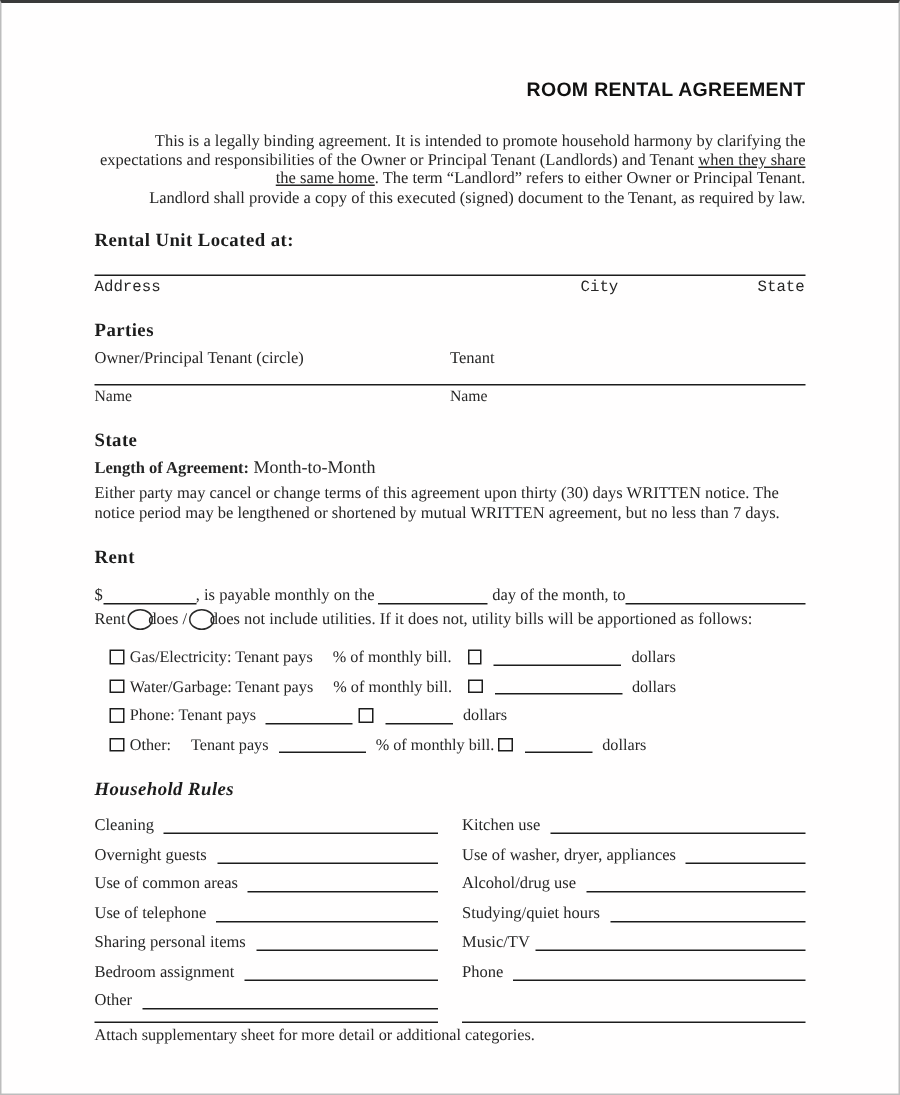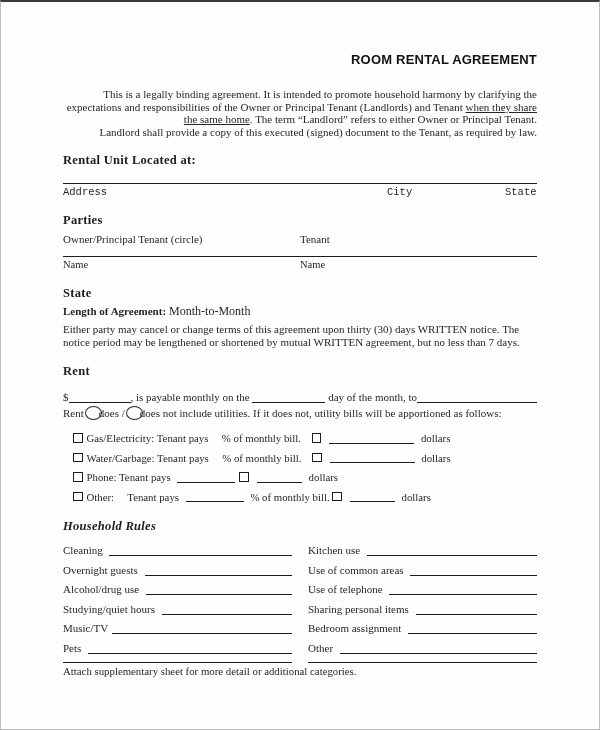--- a/index.html
+++ b/index.html
@@ -150,28 +150,29 @@
     <div class="urow">
       <span class="cb"></span><span>Other: </span><span class="bl grow"></span><span> Tenant pays </span><span class="bl w58"></span><span> % of monthly bill. </span><span class="cb"></span><span class="bl w45"></span><span> dollars</span>
     </div>
   </div>
 
   <div class="h h-house">Household Rules</div>
   <div class="rules-grid">
     <div class="rcell"><span>Cleaning </span><span class="bl"></span></div>
     <div class="rcell"><span>Kitchen use </span><span class="bl"></span></div>
     <div class="rcell"><span>Overnight guests </span><span class="bl"></span></div>
+    <div class="rcell"><span>Use of washer, dryer, appliances </span><span class="bl"></span></div>
     <div class="rcell"><span>Use of common areas </span><span class="bl"></span></div>
     <div class="rcell"><span>Alcohol/drug use </span><span class="bl"></span></div>
     <div class="rcell"><span>Use of telephone </span><span class="bl"></span></div>
     <div class="rcell"><span>Studying/quiet hours </span><span class="bl"></span></div>
     <div class="rcell"><span>Sharing personal items </span><span class="bl"></span></div>
     <div class="rcell"><span>Music/TV</span><span class="bl"></span></div>
     <div class="rcell"><span>Bedroom assignment </span><span class="bl"></span></div>
-    <div class="rcell"><span>Pets </span><span class="bl"></span></div>
+    <div class="rcell"><span>Phone </span><span class="bl"></span></div>
     <div class="rcell"><span>Other </span><span class="bl"></span></div>
   </div>
   <div class="tail-lines">
     <span class="bl"></span>
     <span class="bl"></span>
   </div>
   <div class="footnote">Attach supplementary sheet for more detail or additional categories.</div>
 
 </div>
 

